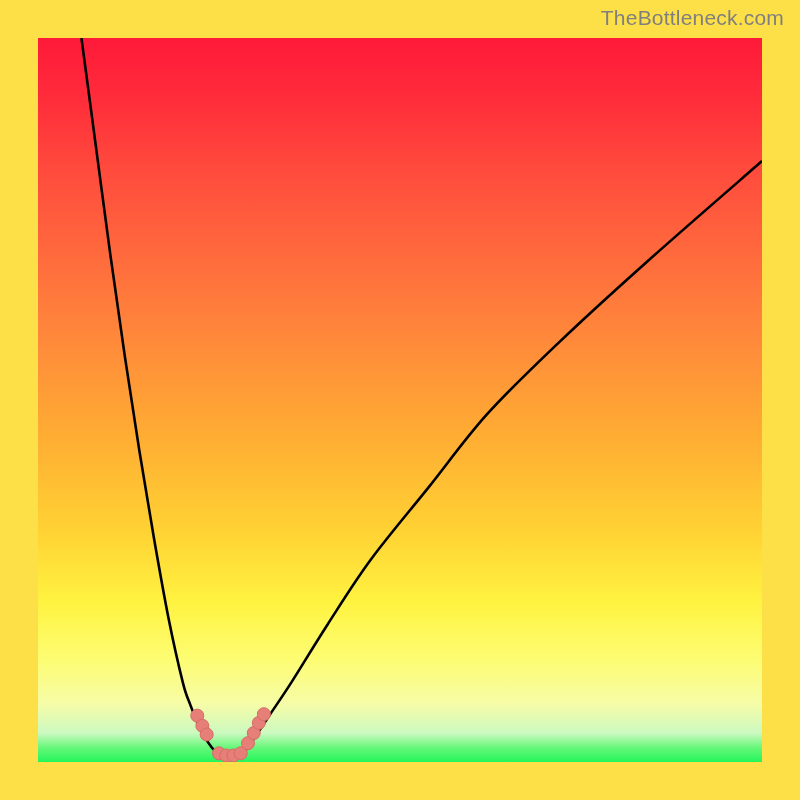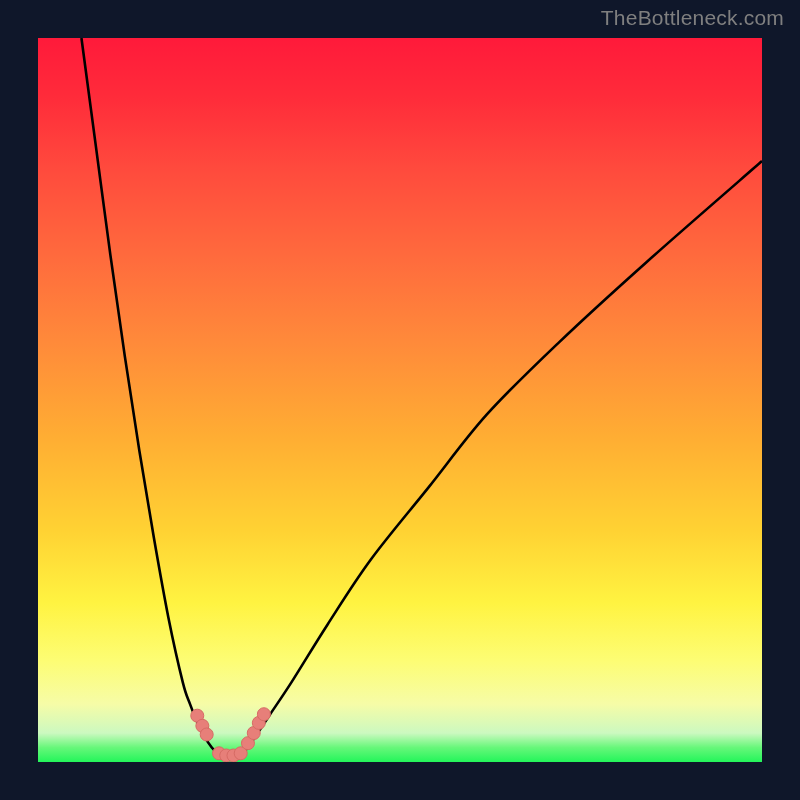--- a/index.html
+++ b/index.html
@@ -10,21 +10,21 @@
     background: #000;
     overflow: hidden;
     font-family: Arial, Helvetica, sans-serif;
   }
   .frame {
     position: absolute;
     left: 0;
     top: 0;
     width: 800px;
     height: 800px;
-    background: #0f172a;
+    background: #fde047;
   }
   .plot {
     position: absolute;
     left: 38px;
     top: 38px;
     width: 724px;
     height: 724px;
     background: linear-gradient(to bottom,
       #ff1a3a 0%,
       #ff2b3a 8%,

